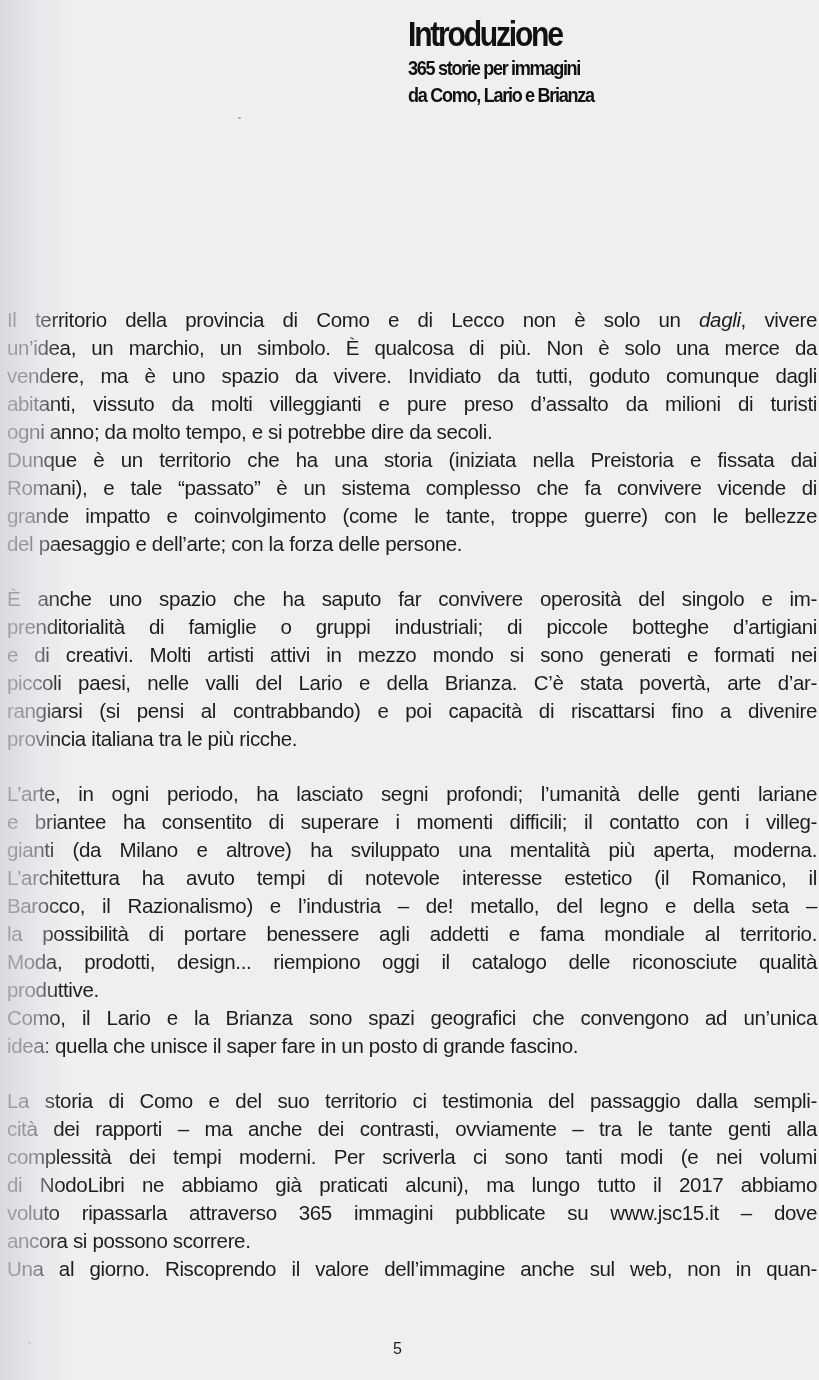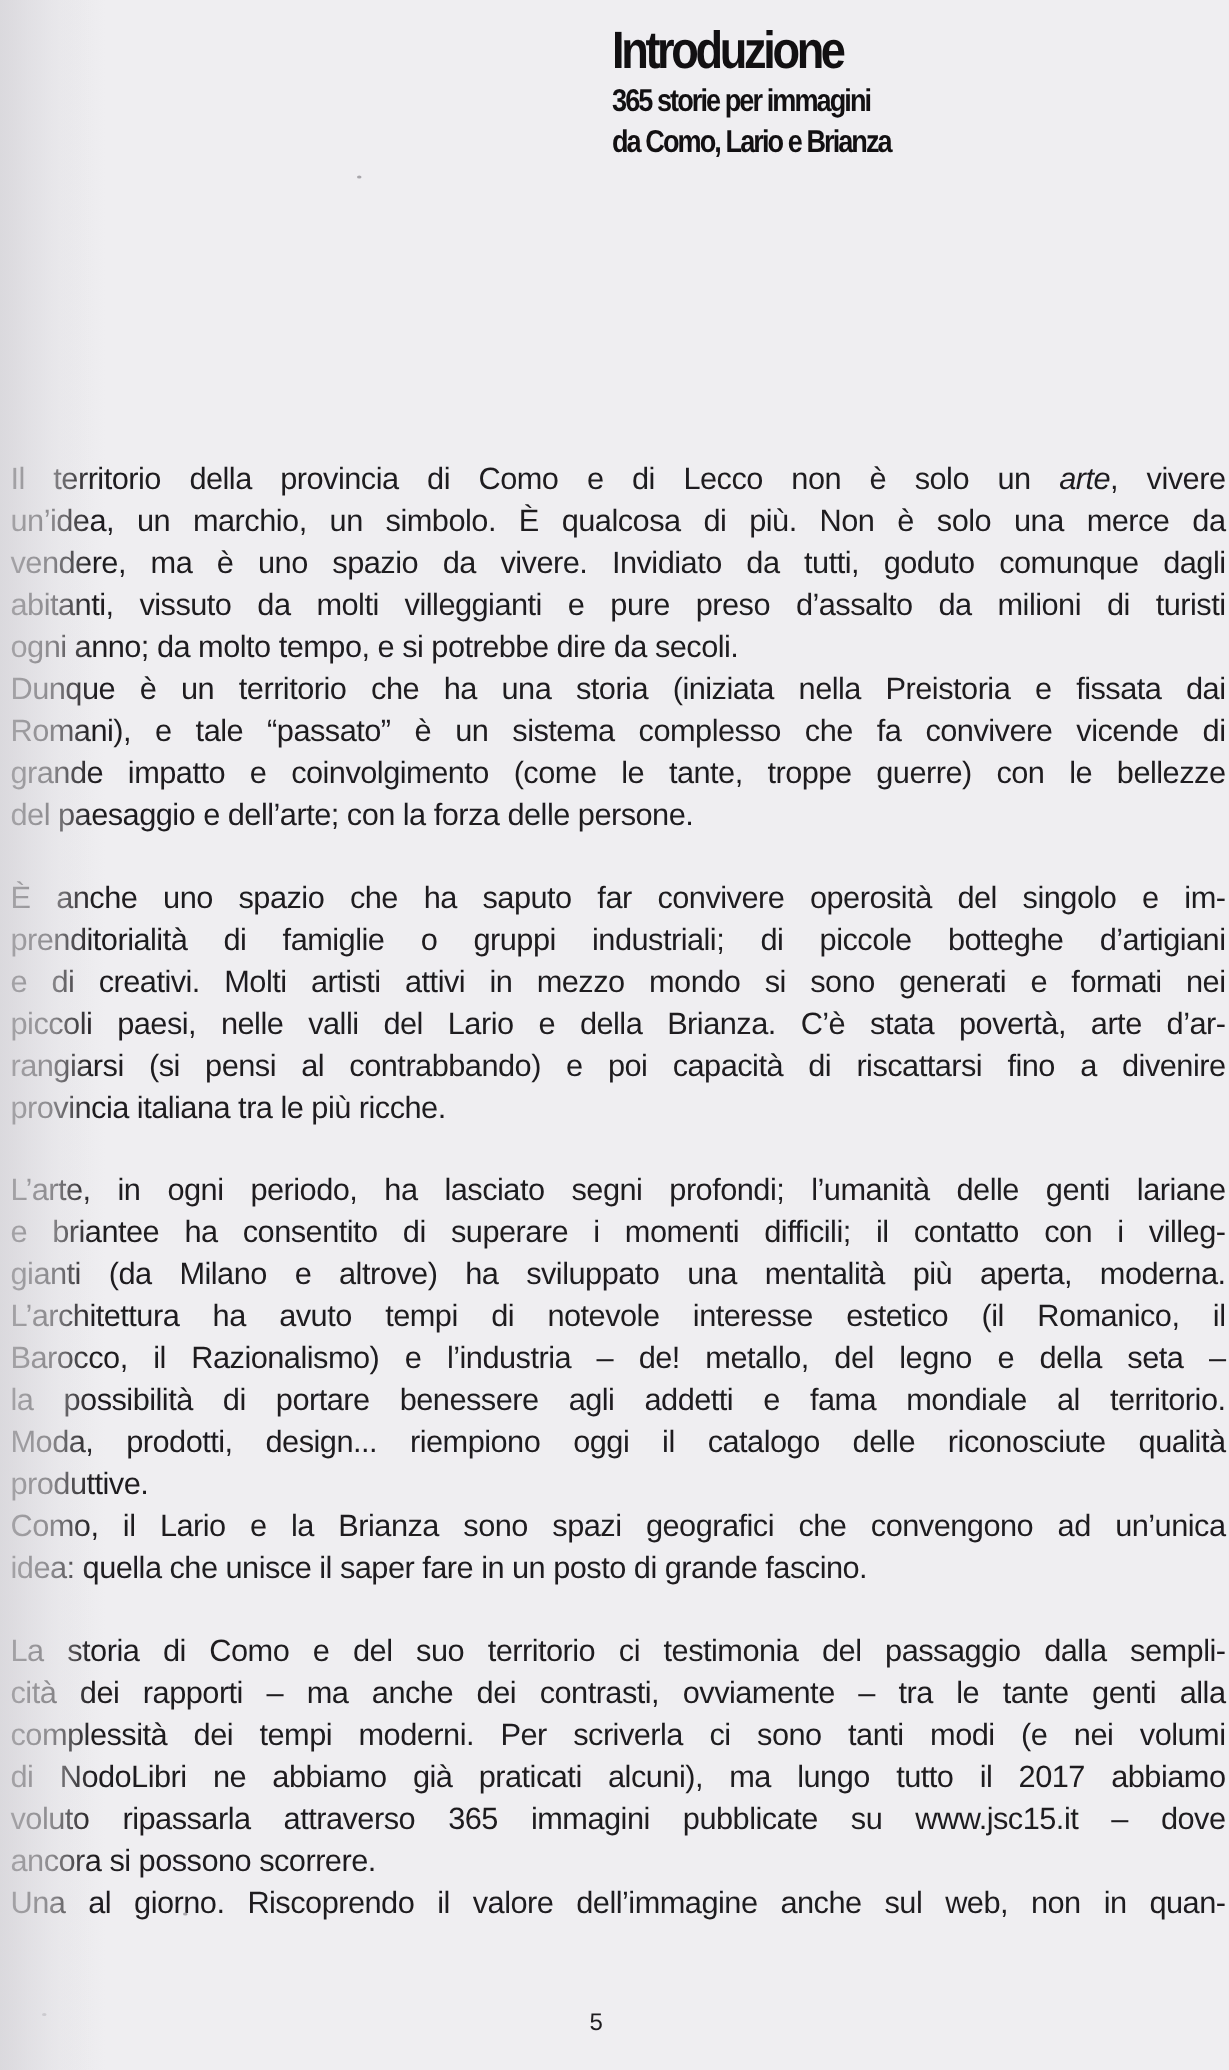--- a/index.html
+++ b/index.html
@@ -106,21 +106,21 @@
 
   <div class="header">
     <h1 class="title">Introduzione</h1>
     <div class="subtitle">365 storie per immagini</div>
     <div class="subtitle">da Como, Lario e Brianza</div>
   </div>
 
   <div class="body-text">
 
     <div>
-      <span class="line justify"><span>Il territorio della provincia di Como e di Lecco non è solo un </span><em>arte</em><span>, vivere</span></span>
+      <span class="line justify"><span>Il territorio della provincia di Como e di Lecco non è solo un </span><em>dagli</em><span>, vivere</span></span>
       <span class="line justify">un’idea, un marchio, un simbolo. È qualcosa di più. Non è solo una merce da</span>
       <span class="line justify">vendere, ma è uno spazio da vivere. Invidiato da tutti, goduto comunque dagli</span>
       <span class="line justify">abitanti, vissuto da molti villeggianti e pure preso d’assalto da milioni di turisti</span>
       <span class="line">ogni anno; da molto tempo, e si potrebbe dire da secoli.</span>
       <span class="line justify">Dunque è un territorio che ha una storia (iniziata nella Preistoria e fissata dai</span>
       <span class="line justify">Romani), e tale “passato” è un sistema complesso che fa convivere vicende di</span>
       <span class="line justify">grande impatto e coinvolgimento (come le tante, troppe guerre) con le bellezze</span>
       <span class="line">del paesaggio e dell’arte; con la forza delle persone.</span>
     </div>
     <span class="para-gap"></span>

